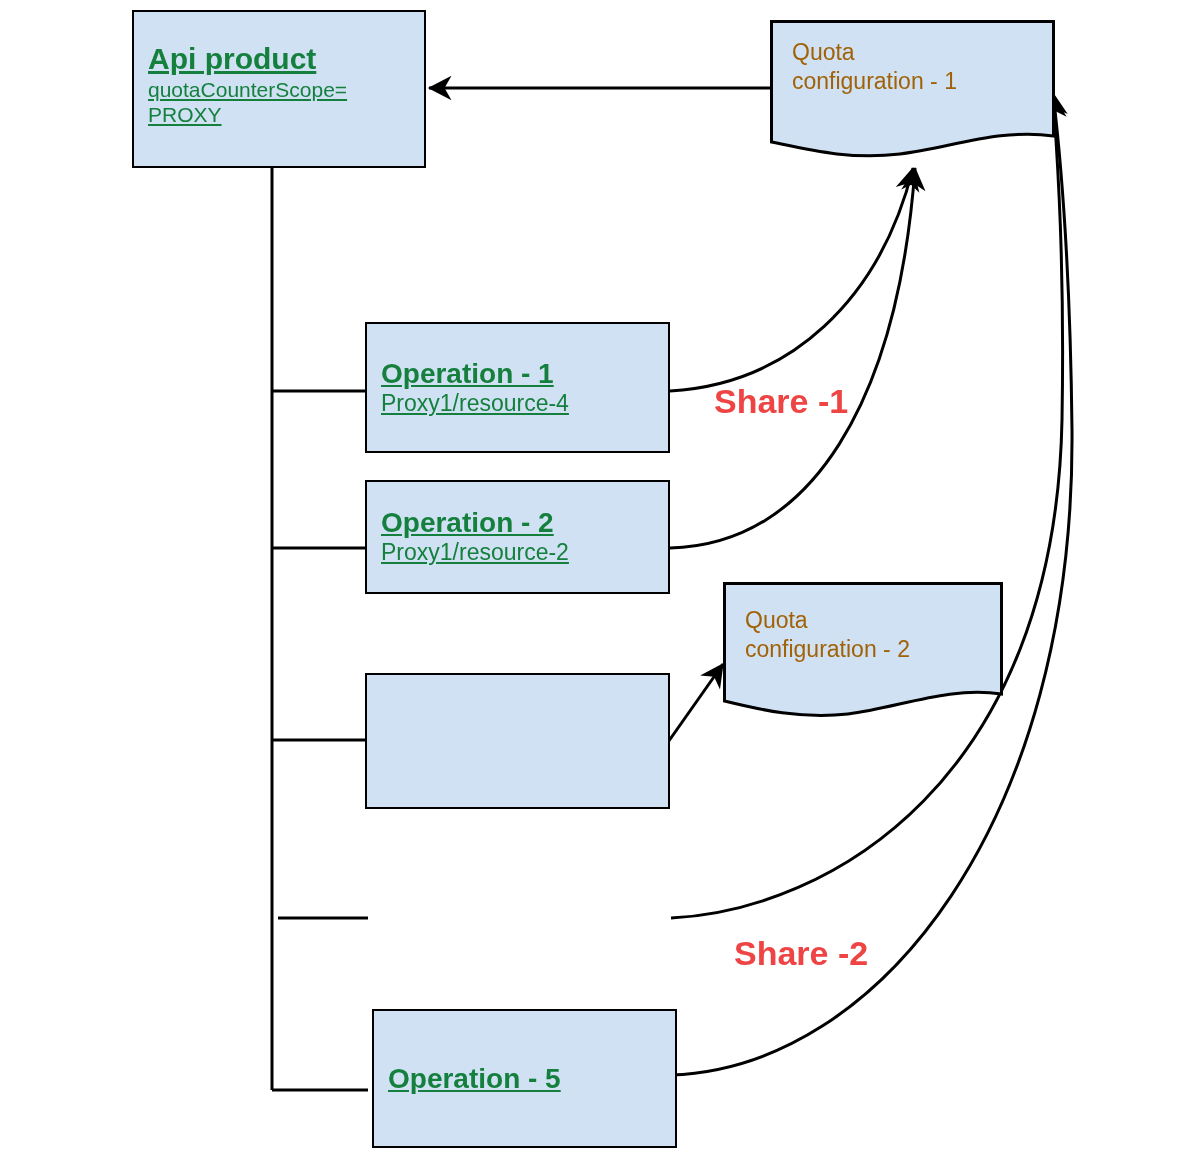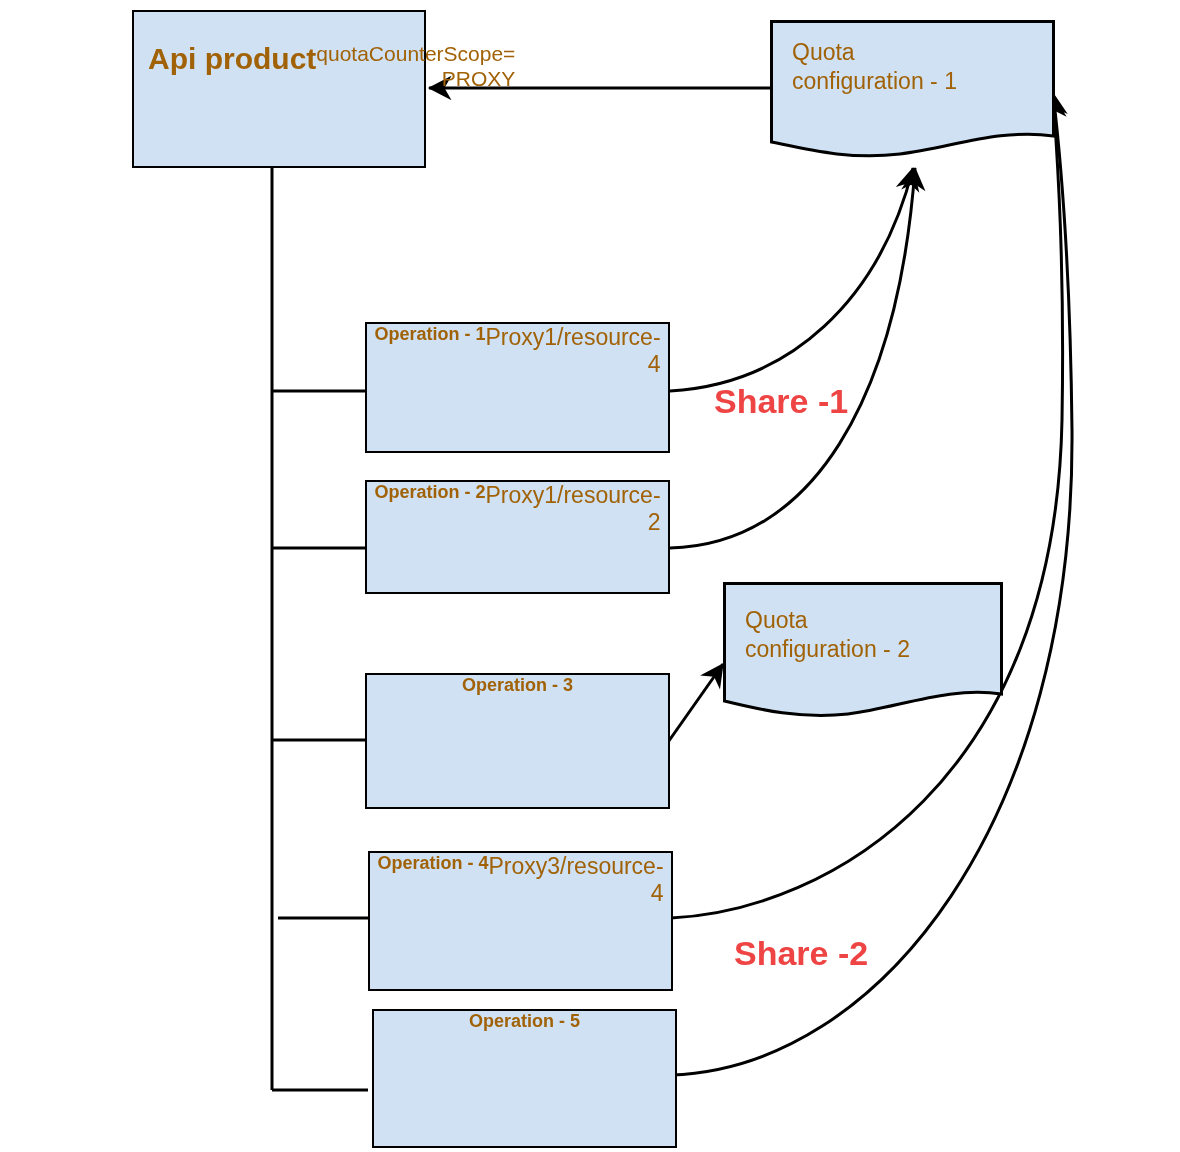--- a/index.html
+++ b/index.html
@@ -23,53 +23,53 @@
     top: 0;
     width: 1180px;
     height: 1152px;
     pointer-events: none;
   }
   .node {
     position: absolute;
     box-sizing: border-box;
     background: #cfe1f3;
     border: 2px solid #000000;
-    color: #a16207;
+    color: #15803d;
     display: flex;
-    flex-direction: row;
+    flex-direction: column;
     justify-content: center;
     padding: 0 14px;
+    text-decoration: underline;
   }
   .node .title {
     font-weight: bold;
     line-height: 1.14;
     white-space: nowrap;
   }
   .node .sub {
     font-weight: normal;
     line-height: 1.18;
-    text-align: right;
   }
   #api-product {
     left: 132px;
     top: 10px;
     width: 294px;
     height: 158px;
     justify-content: flex-start;
     padding-top: 30px;
   }
   #api-product .title { font-size: 30px; margin-bottom: 2px; }
   #api-product .sub   { font-size: 21px; }
 
   .op {
     width: 305px;
     height: 131px;
     left: 365px;
   }
-  .op .title { font-size: 18px; }
+  .op .title { font-size: 28px; }
   .op .sub   { font-size: 23px; }
 
   #op-1 { top: 322px; }
   #op-2 { top: 480px; height: 114px; }
   #op-3 { top: 673px; height: 136px; }
   #op-4 { top: 851px; height: 140px; left: 368px; }
   #op-5 { top: 1009px; height: 139px; left: 372px; }
 
   
   .doc {
@@ -140,27 +140,22 @@
     <div class="title">Operation - 1</div>
     <div class="sub">Proxy1/resource-4</div>
   </div>
 
   <div class="node op" id="op-2">
     <div class="title">Operation - 2</div>
     <div class="sub">Proxy1/resource-2</div>
   </div>
 
   <div class="node op" id="op-3">
-    <div class="title">Operation - 3</div>
   </div>
 
-  <div class="node op" id="op-4">
-    <div class="title">Operation - 4</div>
-    <div class="sub">Proxy3/resource-4</div>
-  </div>
 
   <div class="node op" id="op-5">
     <div class="title">Operation - 5</div>
   </div>
 
   <div class="doc" id="quota-1">
     <svg width="285" height="140" viewBox="0 0 285 140" xmlns="http://www.w3.org/2000/svg">
       <path d="M 1.5 1.5 L 283.5 1.5 L 283.5 116 C 230 108, 180 128, 130 134 C 80 140, 40 130, 1.5 122 Z" fill="#cfe1f3" stroke="#000000" stroke-width="3" stroke-linejoin="miter"></path>
     </svg>
     <div class="doctext" style="white-space: pre-line;">Quota

